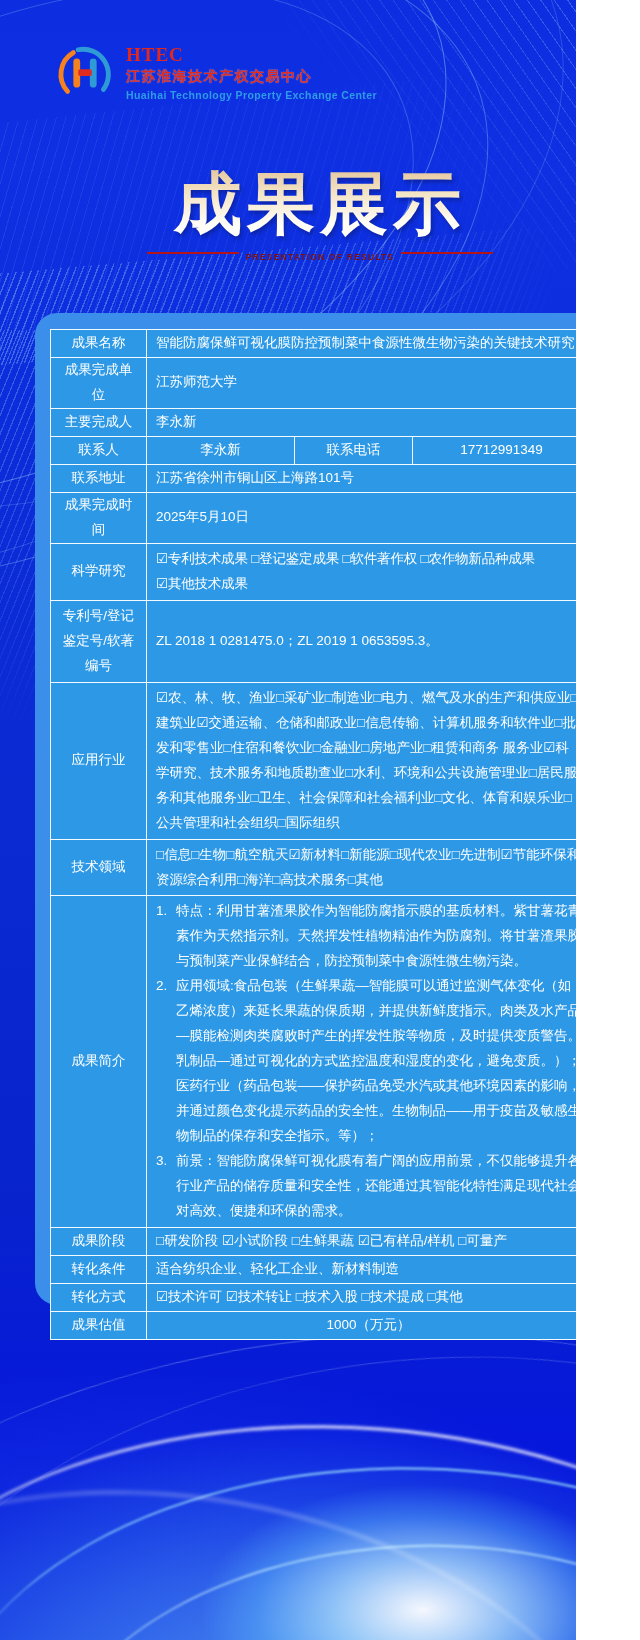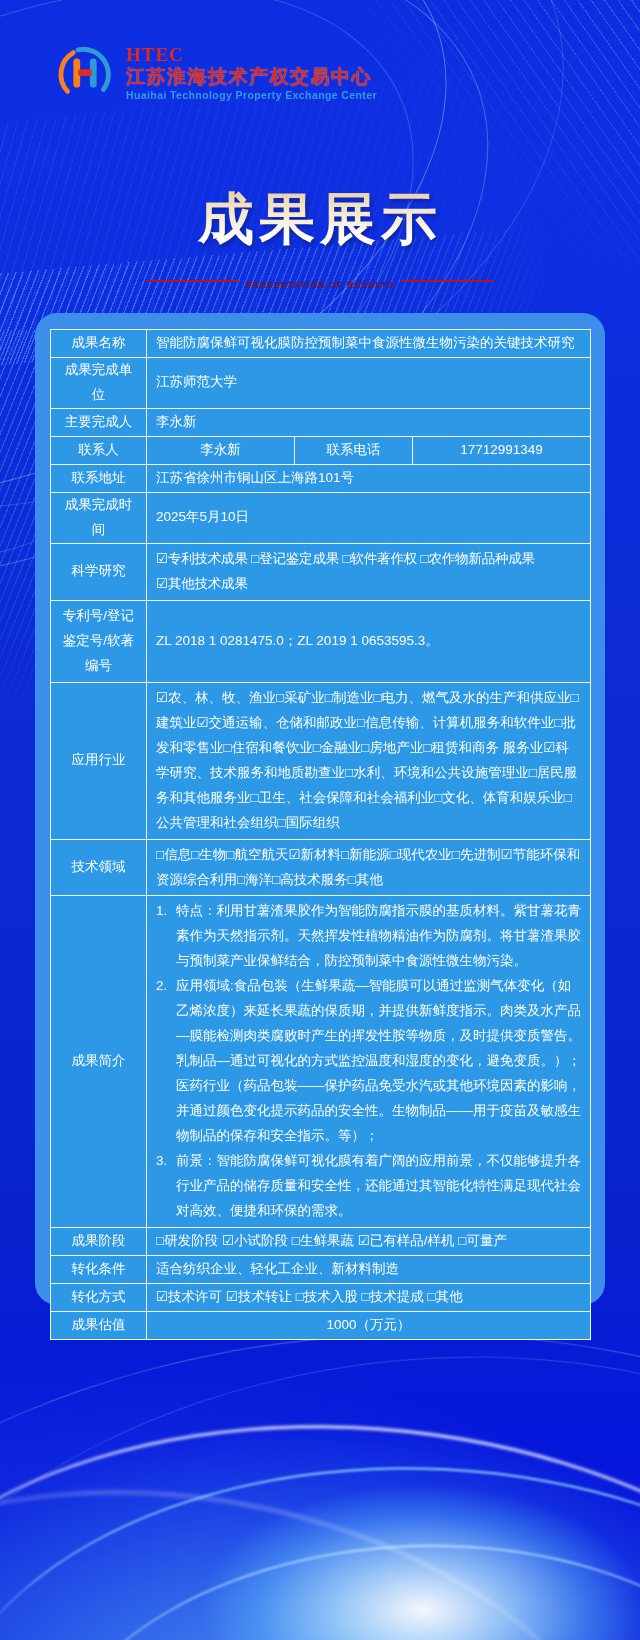--- a/index.html
+++ b/index.html
@@ -1,17 +1,17 @@
 <!DOCTYPE html>
 <html><head>
 <meta charset="utf-8">
 <style>
   html,body{margin:0;padding:0;}
   body{width:640px;height:1640px;font-family:"Liberation Sans","DejaVu Sans",sans-serif;}
-  .stage{position:relative;width:640px;height:1640px;overflow:hidden;
+  .stage{position:relative;width:576px;height:1640px;overflow:hidden;
     background:linear-gradient(180deg,#0d2ee0 0%,#0e30e2 10%,#0c2cda 28%,#0b2ad2 50%,#0824cc 72%,#0617dc 88%,#0513d6 100%);}
   
   .arc{position:absolute;border-radius:50%;pointer-events:none;}
   .wtl1{width:900px;height:520px;left:-430px;top:-60px;border:1.5px solid rgba(190,235,255,.38);transform:rotate(-24deg);}
   .wtl2{width:980px;height:560px;left:-470px;top:-15px;border:1px solid rgba(190,235,255,.30);transform:rotate(-22deg);}
   .wtl3{width:860px;height:500px;left:-420px;top:30px;border:1px solid rgba(190,235,255,.22);transform:rotate(-26deg);}
   .wtl4{width:1000px;height:620px;left:-420px;top:-140px;border:1px solid rgba(160,220,255,.20);transform:rotate(-20deg);}
   .hatch{position:absolute;pointer-events:none;}
   .hatch-title{left:-40px;top:90px;width:720px;height:230px;opacity:.5;transform:rotate(-6deg);
     background:repeating-linear-gradient(112deg,rgba(150,215,255,.22) 0 1px,transparent 1px 9px);
@@ -37,25 +37,25 @@
       radial-gradient(ellipse 620px 330px at 52% 108%,rgba(120,215,255,.50),rgba(70,160,255,.20) 55%,transparent 78%),
       radial-gradient(ellipse 900px 520px at 22% 118%,rgba(80,170,255,.38),transparent 70%);}
   .ab1{width:1100px;height:700px;left:-180px;top:1428px;border-top:3px solid rgba(255,255,255,.85);filter:blur(1.4px);transform:rotate(6deg);}
   .ab2{width:1000px;height:640px;left:-70px;top:1468px;border-top:2px solid rgba(170,242,255,.85);filter:blur(1px);transform:rotate(3deg);}
   .ab3{width:900px;height:560px;left:-260px;top:1498px;border-top:2.5px solid rgba(255,255,255,.55);filter:blur(2px);transform:rotate(10deg);}
   .ab4{width:760px;height:480px;left:40px;top:1545px;border-top:2px solid rgba(210,250,255,.7);filter:blur(1.2px);transform:rotate(-2deg);}
   
   .header{position:absolute;left:54px;top:42px;display:flex;align-items:center;gap:10px;z-index:3;}
   .logo-icon{width:62px;height:62px;flex:0 0 62px;}
   .logo-text .abbr{font-family:"Liberation Serif","DejaVu Serif",serif;font-weight:bold;color:#e2271d;font-size:19px;line-height:19px;letter-spacing:1px;}
-  .logo-text .cn{font-weight:bold;color:#e2271d;font-size:19px;line-height:25px;letter-spacing:1.5px;text-shadow:0 0 1px rgba(170,215,255,.8);}
+  .logo-text .cn{font-weight:bold;color:#e2271d;font-size:14px;line-height:25px;letter-spacing:1.5px;text-shadow:0 0 1px rgba(170,215,255,.8);}
   .logo-text .en{font-weight:bold;color:#2e9be8;font-size:10.5px;line-height:13px;letter-spacing:.4px;}
   
   .title-wrap{position:absolute;left:0;top:156px;width:640px;text-align:center;z-index:3;}
-  .main-title{margin:16px;font-family:"DejaVu Serif","Liberation Serif",serif;font-weight:900;font-size:56px;line-height:92px;letter-spacing:5px;
+  .main-title{margin:1px;font-family:"DejaVu Serif","Liberation Serif",serif;font-weight:900;font-size:68px;line-height:92px;letter-spacing:5px;
     background:linear-gradient(180deg,#dcb98c 0%,#f3e3c4 38%,#fffdf6 72%,#ffffff 100%);
     -webkit-background-clip:text;background-clip:text;color:transparent;
     filter:drop-shadow(2px 3px 2px rgba(10,25,120,.55));}
   .subtitle-row{margin-top:3px;display:flex;align-items:flex-start;justify-content:center;gap:7px;}
   .subline{width:92px;height:2px;background:#b51418;}
   .subtitle{color:#801010;font-size:8.5px;font-weight:bold;letter-spacing:1.2px;}
   
   .card{position:absolute;left:35px;top:313px;width:570px;height:992px;box-sizing:border-box;
     background:#3b8fea;border-radius:22px;padding:16px 15px;z-index:2;}
   table.results{width:540px;border-collapse:collapse;table-layout:fixed;}

